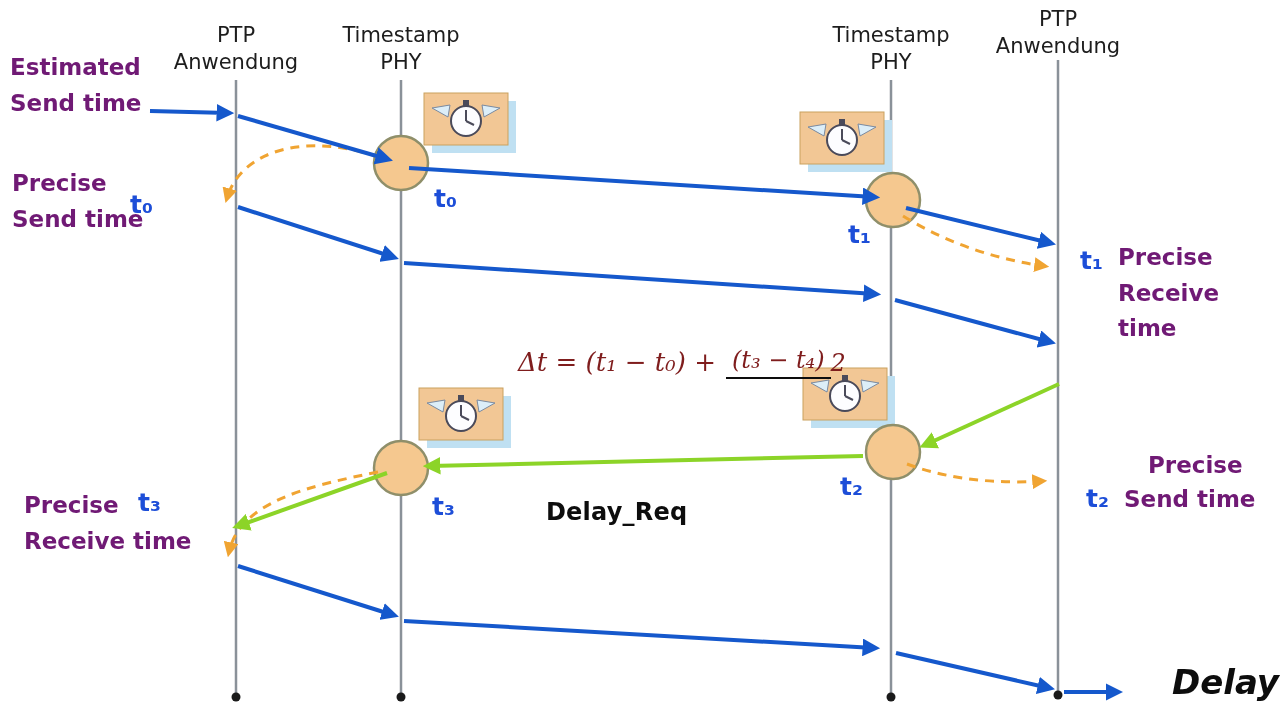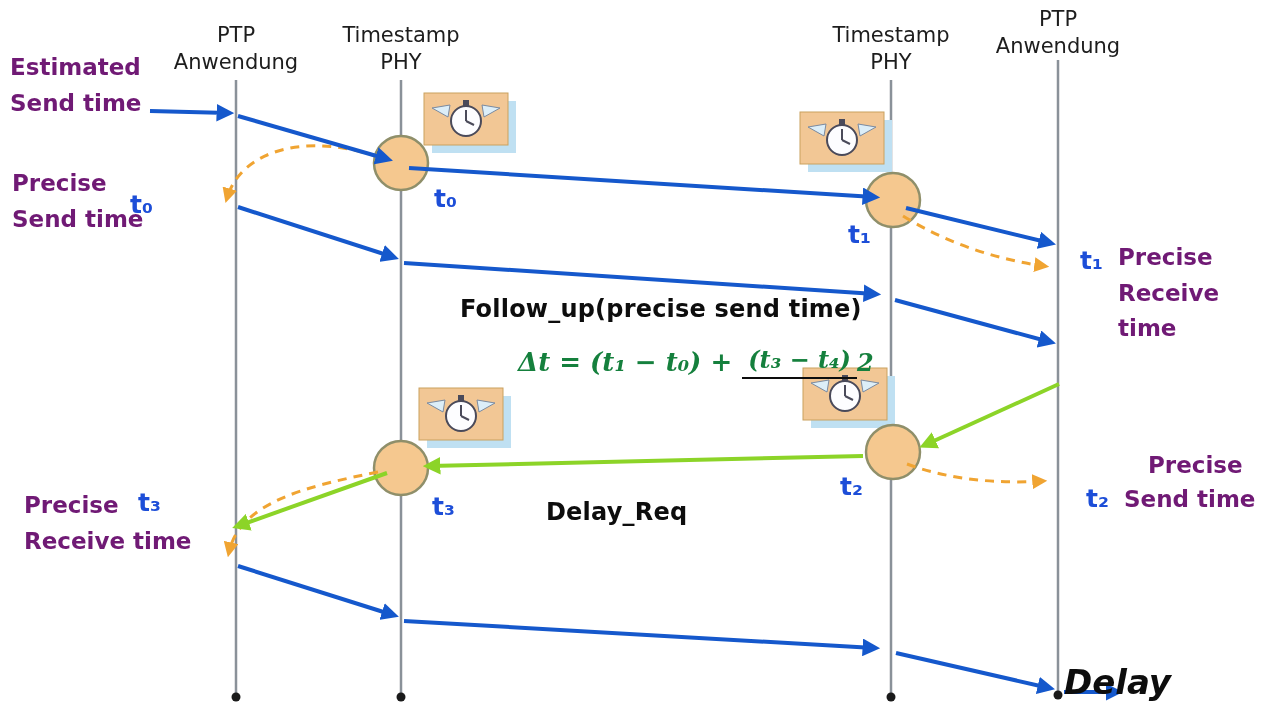--- a/index.html
+++ b/index.html
@@ -7,21 +7,21 @@
   body { font-family:"DejaVu Sans", sans-serif; }
   .stage { position:relative; width:1280px; height:725px; background:#ffffff; overflow:hidden; }
   .abs { position:absolute; }
   svg.layer { position:absolute; left:0; top:0; }
   .ll-label { font-size:21px; color:#1d1d1d; text-align:center; white-space:pre-line; line-height:1.3; }
   .side { font-weight:bold; font-size:23px; color:#701a75; white-space:pre-line; line-height:1.55; }
   .tlab { font-weight:bold; font-size:25px; color:#1d4ed8; }
   .msg { font-weight:bold; font-size:24px; color:#0d0d0d; letter-spacing:0.2px; }
   .delay-label { font-weight:bold; font-style:italic; font-size:34px; color:#0d0d0d; }
   .formula { display:flex; align-items:center; gap:10px; font-family:"DejaVu Serif", serif;
-             font-style:italic; font-weight:bold; font-size:26px; color:#15803d;text-align:right; }
+             font-style:italic; font-weight:normal; font-size:26px; color:#7f1d1d;text-align:right; }
   .frac { display:inline-flex; flex-direction:row; align-items:center; font-size:24px; line-height:1.2; }
   .frac .num { border-bottom:2.5px solid #0d0d0d; padding:0 6px 2px; }
   .frac .den { padding-top:2px; }
 </style>
 </head>
 <body>
 
 <div class="stage">
 
   <svg class="layer" width="1280" height="725" viewBox="0 0 1280 725">
@@ -134,28 +134,27 @@
   <div class="abs side" style="left:24px; top:488px;">Precise
 Receive time</div>
   <div class="abs tlab" style="left:138px; top:488px;">t₃</div>
 
   <div class="abs tlab" style="left:1080px; top:246px;">t₁</div>
   <div class="abs side" style="left:1118px; top:240px;">Precise
 Receive time</div>
   <div class="abs side" style="left:1148px; top:448px;">Precise</div>
   <div class="abs tlab" style="left:1086px; top:484px;">t₂</div>
   <div class="abs side" style="left:1124px; top:482px;">Send time</div>
-  <div class="abs delay-label" style="left:1064px; top:662px;text-align:center;">Delay</div>
+  <div class="abs delay-label" style="left:1172px; top:662px;text-align:center;">Delay</div>
 
   <div class="abs tlab" style="left:434px; top:184px;">t₀</div>
   <div class="abs tlab" style="left:848px; top:220px;">t₁</div>
   <div class="abs tlab" style="left:840px; top:472px;">t₂</div>
   <div class="abs tlab" style="left:432px; top:492px;">t₃</div>
 
-  <div class="abs msg" style="left:460px; top:295px;">Follow_up(precise send time)</div>
   <div class="abs msg" style="left:546px; top:485px;margin-top:13px;">Delay_Req</div>
 
   <div class="abs formula" style="left:518px; top:346px;">
     <span>Δt = (t₁ − t₀) +</span>
     <span class="frac">
       <span class="num">(t₃ − t₄)</span>
       <span class="den">2</span>
     </span>
   </div>
 

